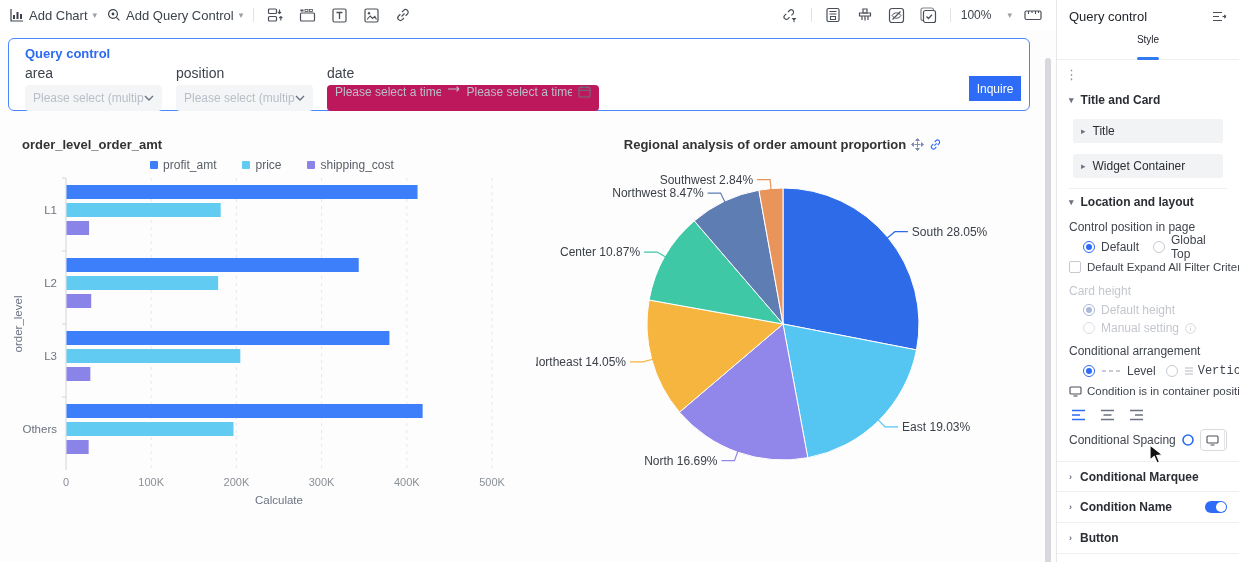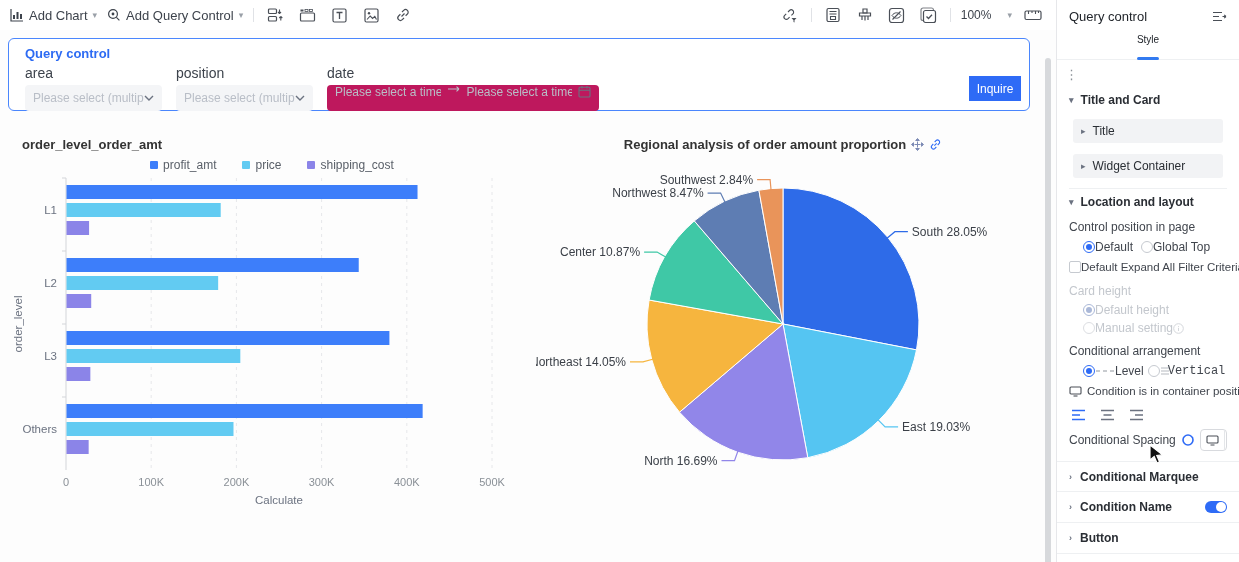--- a/index.html
+++ b/index.html
@@ -60,21 +60,21 @@
   .search-pill input::placeholder { color:#b9bec7; }
   .kebab { color:#8a9097; font-size:13px; letter-spacing:0; cursor:pointer; line-height:1; }
   .p-section { padding:0 12px; }
   .sec-head { display:flex; align-items:center; gap:7px; font-weight:bold; color:#2a2e34; height:26px; cursor:pointer; }
   .caret { font-size:9px; color:#6b7280; }
   .gray-row { height:24px; background:#f2f3f5; border-radius:3px; display:flex; align-items:center; gap:7px; padding:0 8px; margin:0 4px 0 4px; color:#2a2e34; cursor:pointer; }
   .gray-row + .gray-row { margin-top:11px; }
   .p-divider { height:1px; background:#eef0f2; margin:10px 0 0 0; }
   .p-label { height:20px; display:flex; align-items:center; color:#40454d; }
   .p-label.disabled, .p-radio-row.disabled { color:#c3c7cd; }
-  .p-radio-row { display:flex; align-items:center; height:20px; color:#40454d; }
+  .p-radio-row { display:flex; align-items:center; gap:6px; height:20px; color:#40454d; }
   .indent { padding-left:14px; }
   .radio { width:12px; height:12px; border-radius:50%; border:1px solid #c6cad0; background:#fff; display:inline-block; flex:none; cursor:pointer; }
   .radio.sel { border:1px solid #2e6bf6; position:relative; }
   .radio.sel:after { content:""; position:absolute; left:2px; top:2px; width:6px; height:6px; border-radius:50%; background:#2e6bf6; }
   .radio.sel.dis { border-color:#aab8d8; }
   .radio.sel.dis:after { background:#aab8d8; }
   .radio.dis { border-color:#dcdee2; }
   .checkbox { width:12px; height:12px; border:1px solid #c6cad0; border-radius:2px; background:#fff; flex:none; cursor:pointer; } .mt2{margin-top:2px;} .mt4{margin-top:4px;}
   .row { display:flex; align-items:center; }
   .align-row { gap:14px; height:24px; margin-top:2px; padding-left:2px; }

